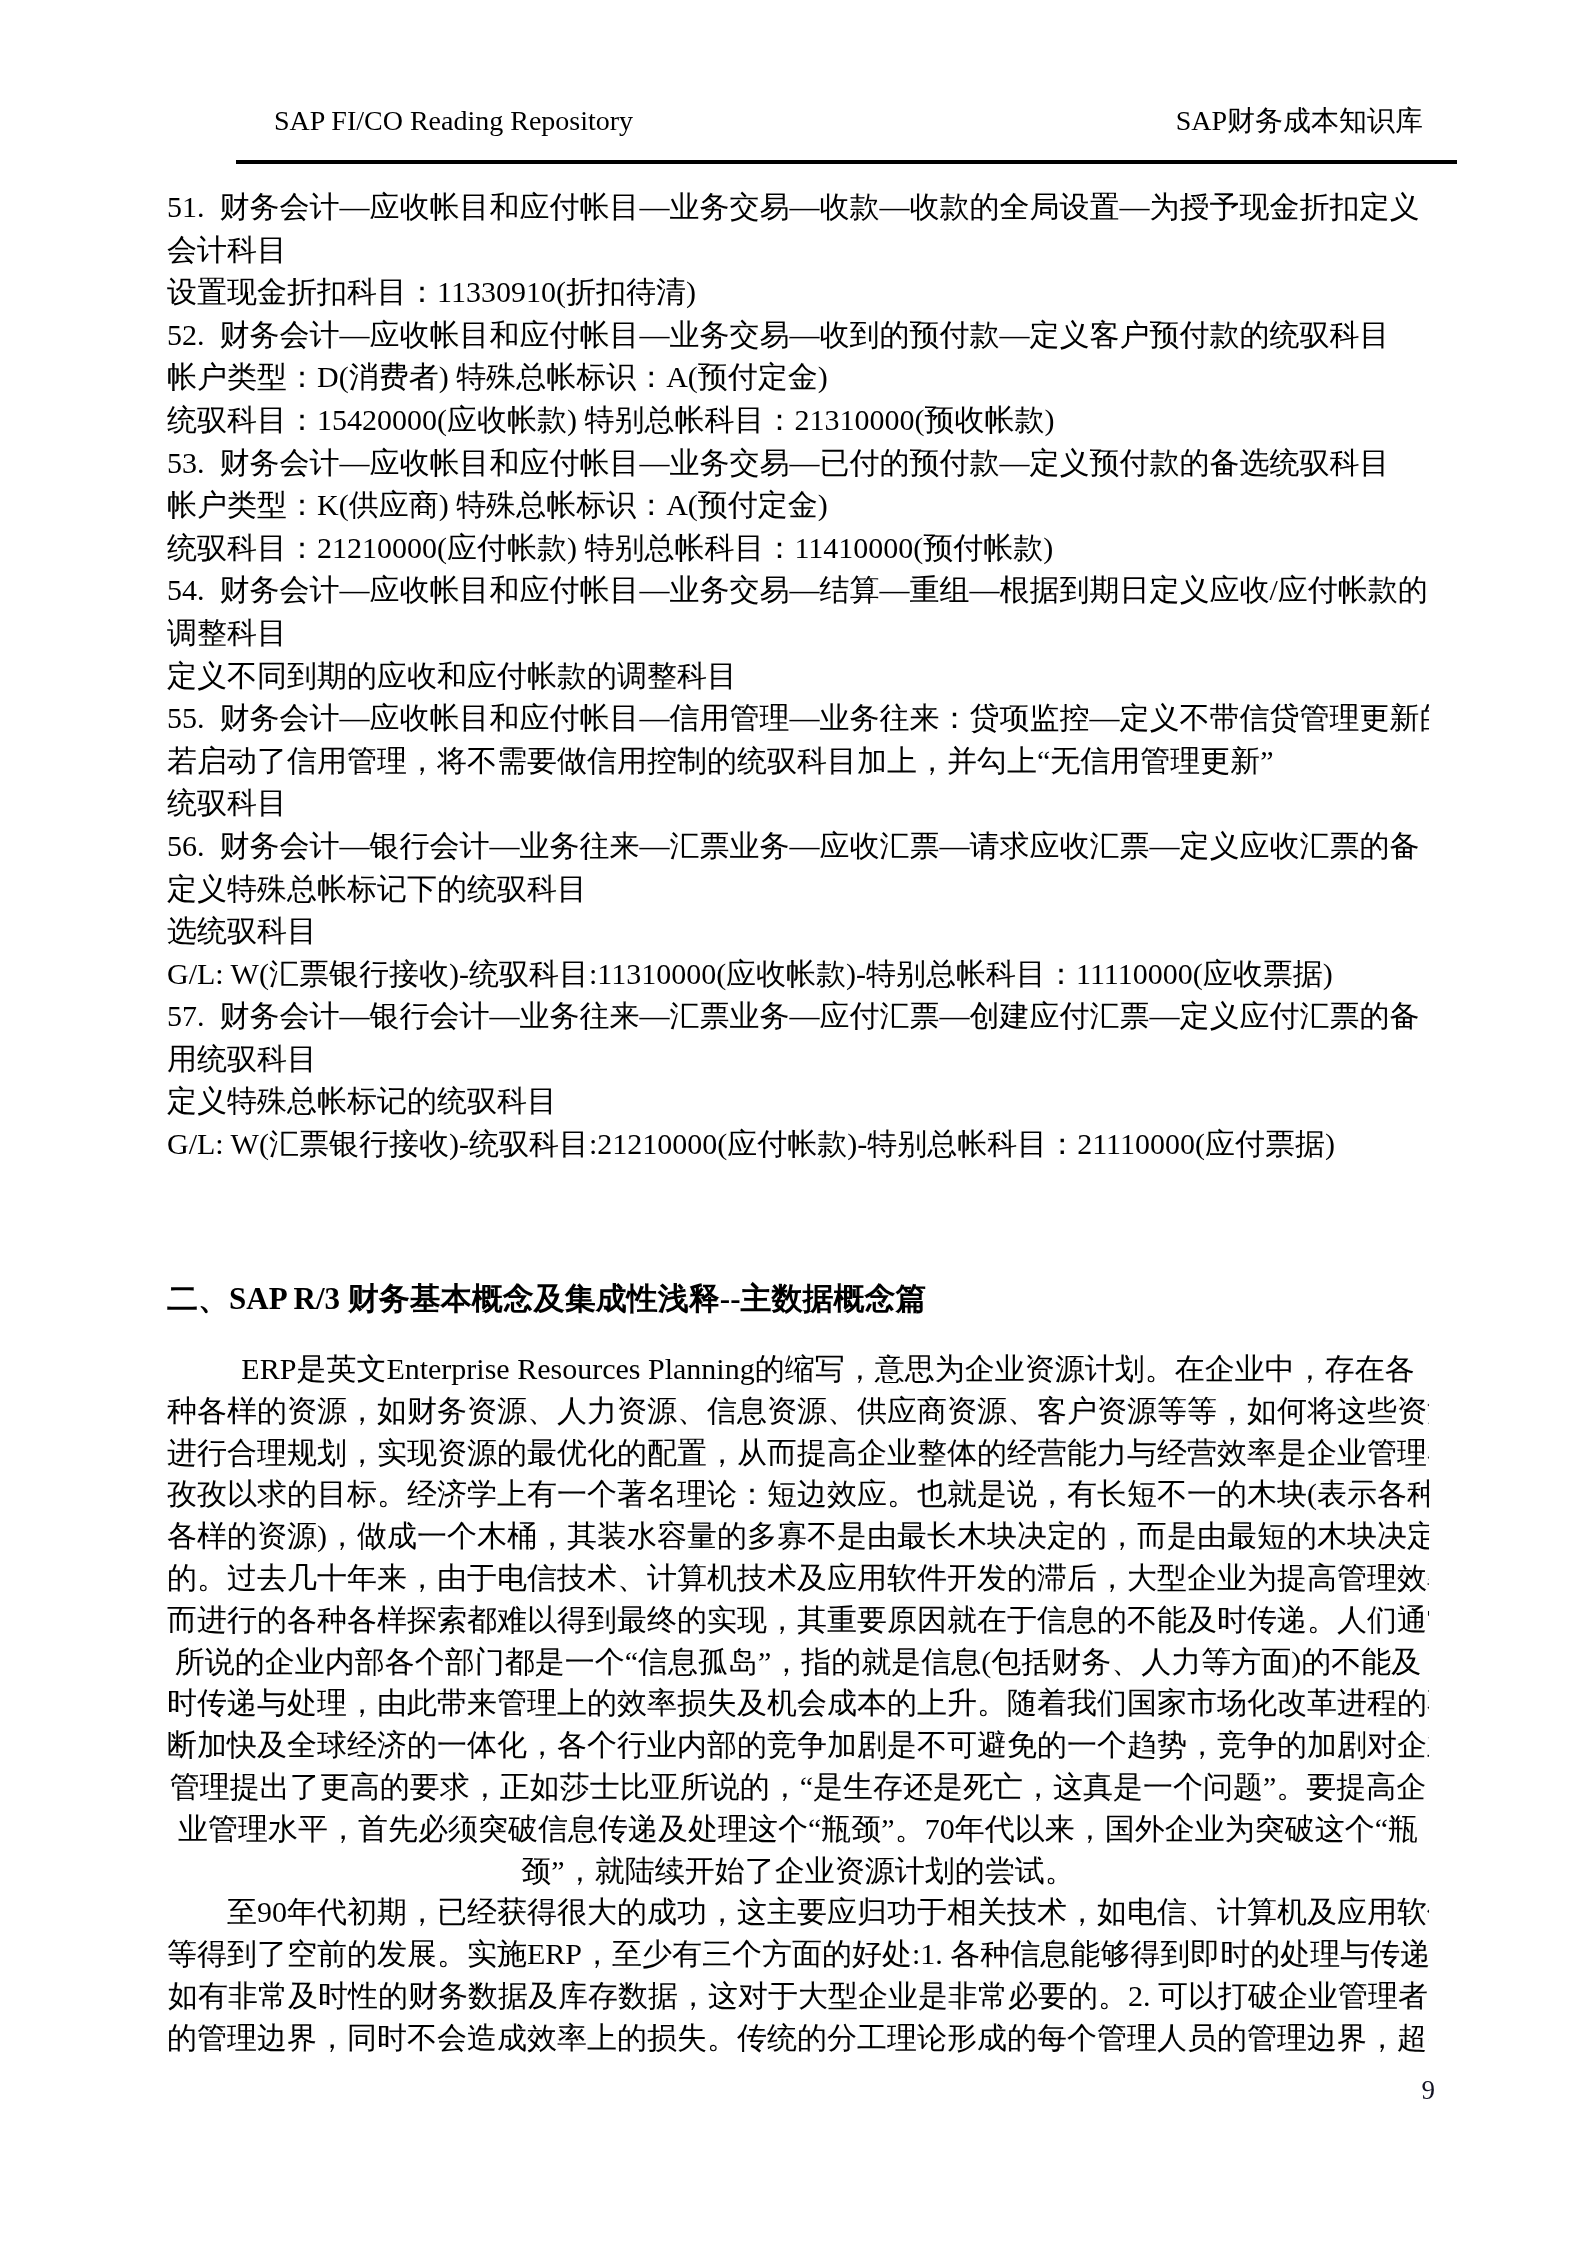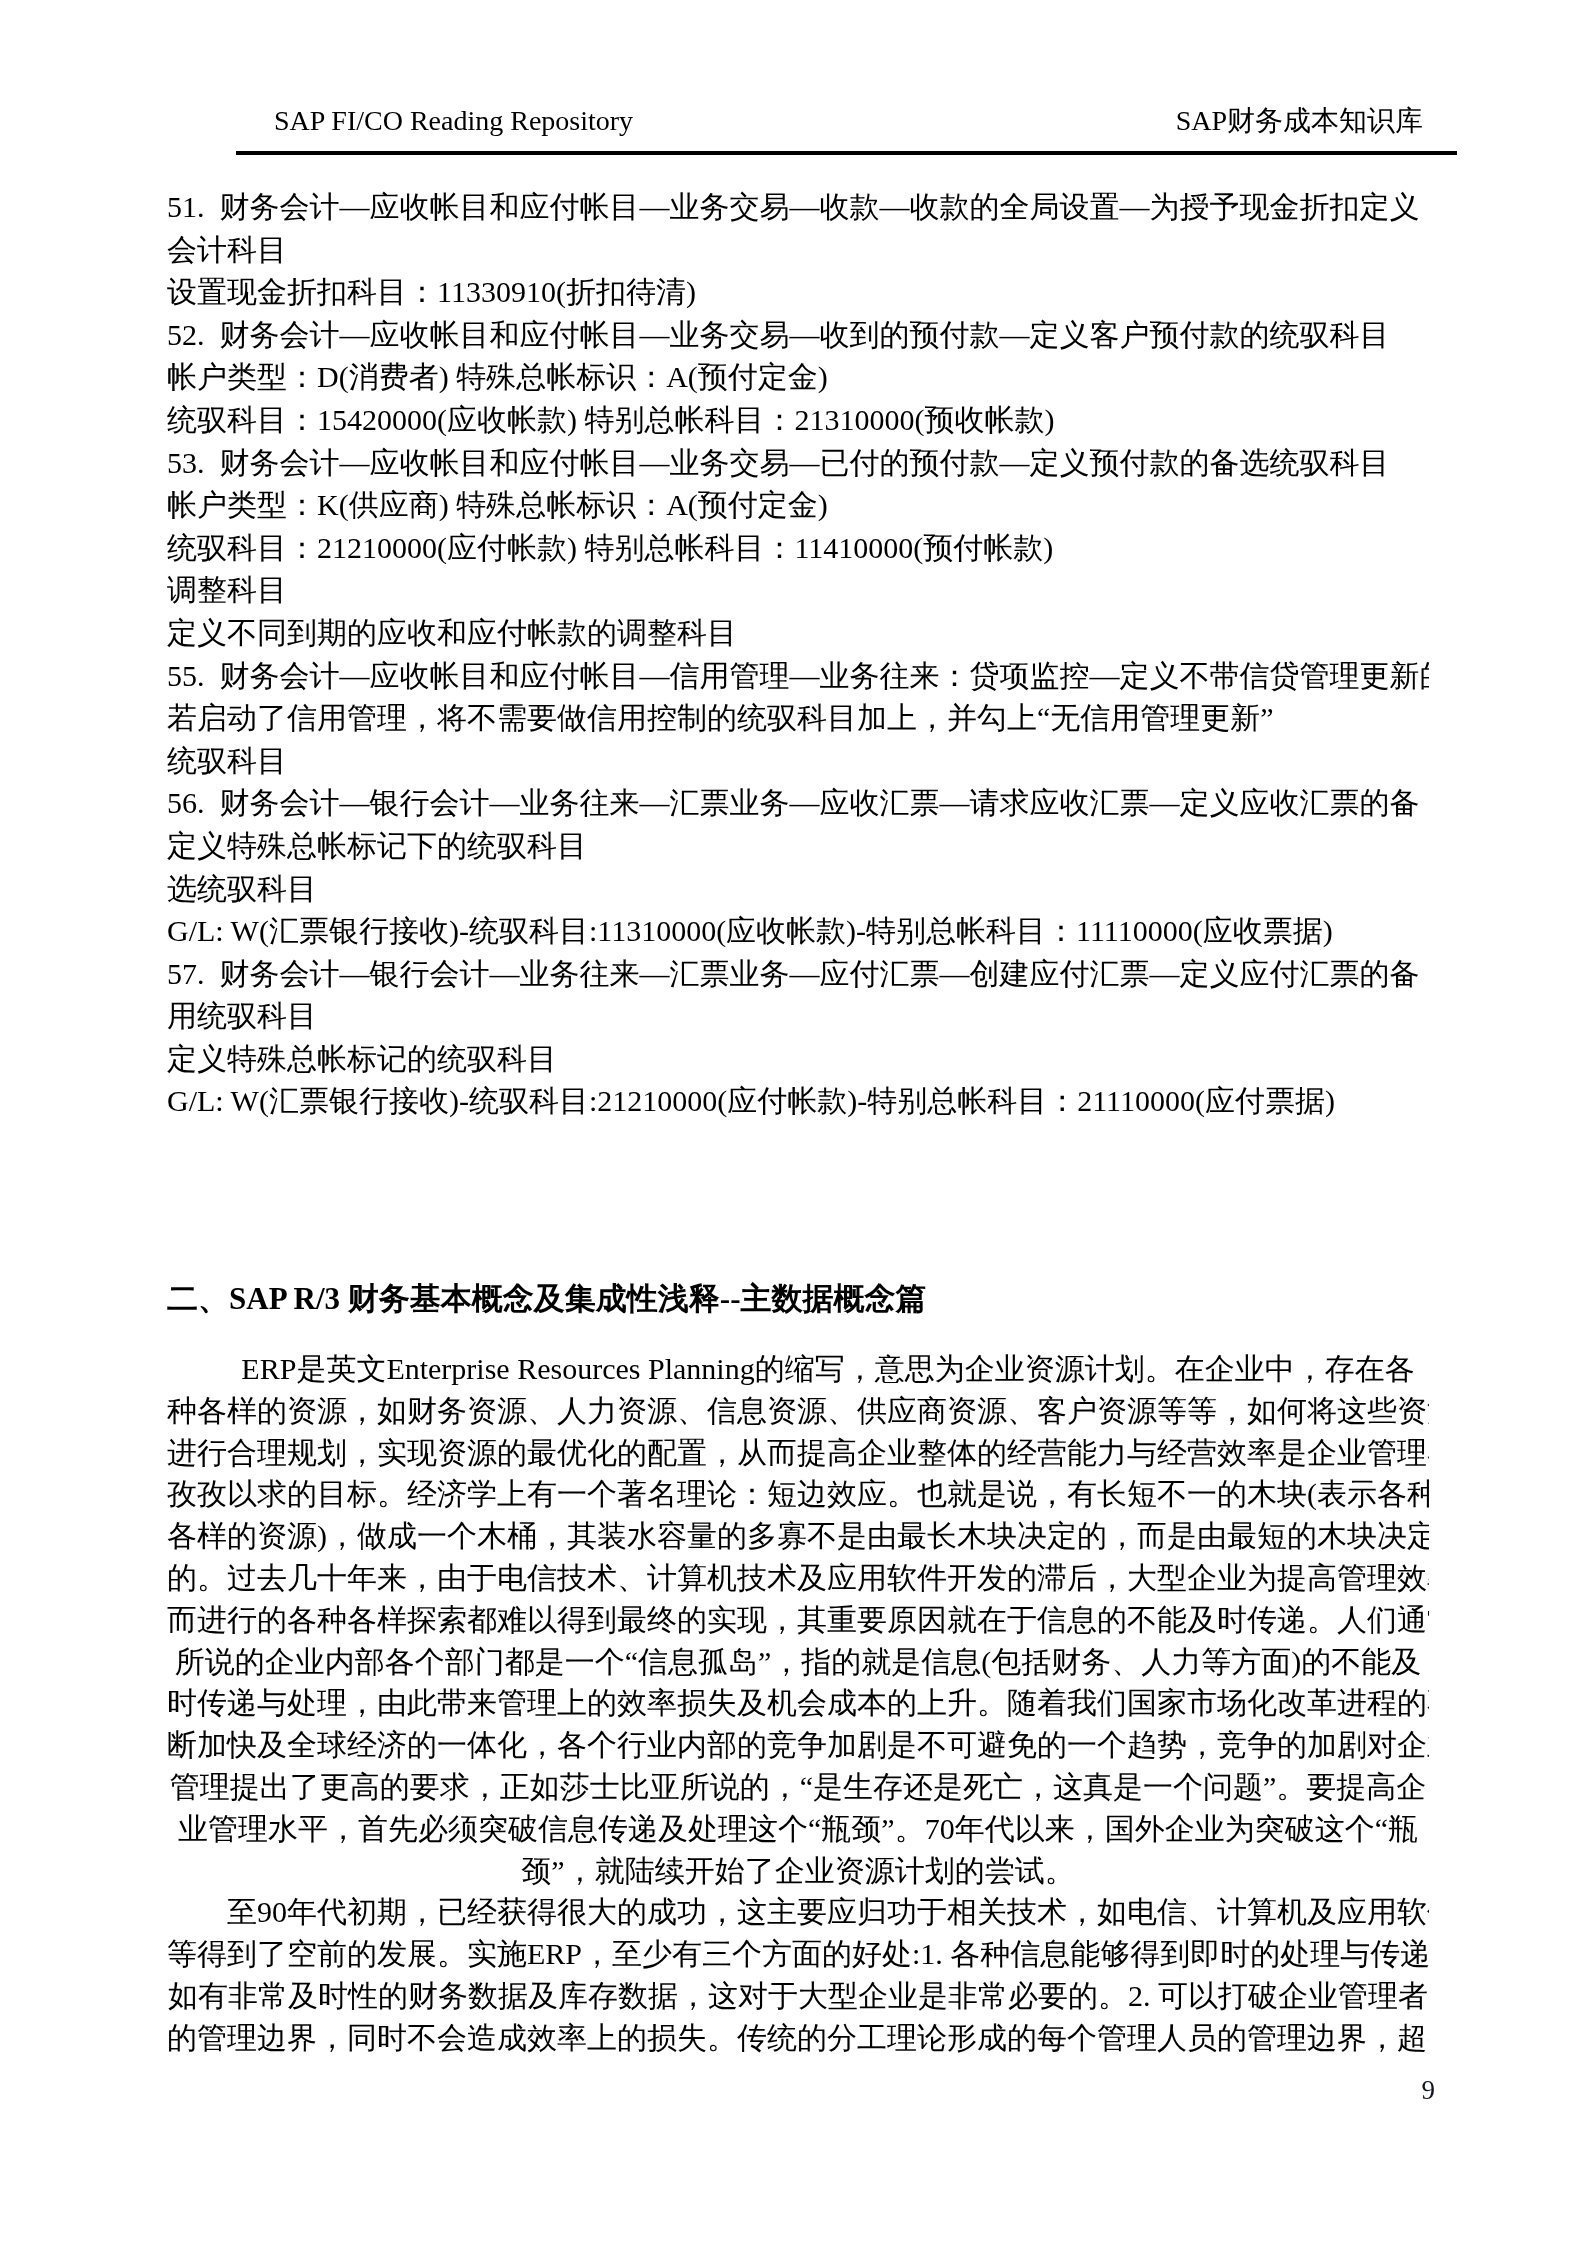--- a/index.html
+++ b/index.html
@@ -10,21 +10,21 @@
     background:#ffffff;
     font-family:"Liberation Serif","DejaVu Serif",serif;
     color:#000000;
     overflow:hidden;
   }
   
   .header {
     position:absolute;
     top:106px; left:236px; width:1221px;
     border-bottom:4px solid #000000;
-    padding-bottom:15px;
+    padding-bottom:24px;
     display:flex; justify-content:space-between; align-items:flex-end;
     font-size:28px; line-height:30px;
     white-space:pre;
   }
   .header .left-title  { margin-left:38px; }
   .header .right-title { margin-right:34px; }
   
   .config-list {
     position:absolute;
     top:186px; left:167px; width:1262px;
@@ -79,20 +79,21 @@
         <div class="line">52.  财务会计—应收帐目和应付帐目—业务交易—收到的预付款—定义客户预付款的统驭科目</div>
         <div class="line">帐户类型：D(消费者) 特殊总帐标识：A(预付定金)</div>
         <div class="line">统驭科目：15420000(应收帐款) 特别总帐科目：21310000(预收帐款)</div>
       </div>
     <div>
         <div class="line">53.  财务会计—应收帐目和应付帐目—业务交易—已付的预付款—定义预付款的备选统驭科目</div>
         <div class="line">帐户类型：K(供应商) 特殊总帐标识：A(预付定金)</div>
         <div class="line">统驭科目：21210000(应付帐款) 特别总帐科目：11410000(预付帐款)</div>
       </div>
     <div>
+        <div class="line">54.  财务会计—应收帐目和应付帐目—业务交易—结算—重组—根据到期日定义应收/应付帐款的</div>
         <div class="line">调整科目</div>
         <div class="line">定义不同到期的应收和应付帐款的调整科目</div>
       </div>
     <div>
         <div class="line">55.  财务会计—应收帐目和应付帐目—信用管理—业务往来：贷项监控—定义不带信贷管理更新的</div>
         <div class="line">若启动了信用管理，将不需要做信用控制的统驭科目加上，并勾上“无信用管理更新”</div>
         <div class="line">统驭科目</div>
       </div>
     <div>
         <div class="line">56.  财务会计—银行会计—业务往来—汇票业务—应收汇票—请求应收汇票—定义应收汇票的备</div>

